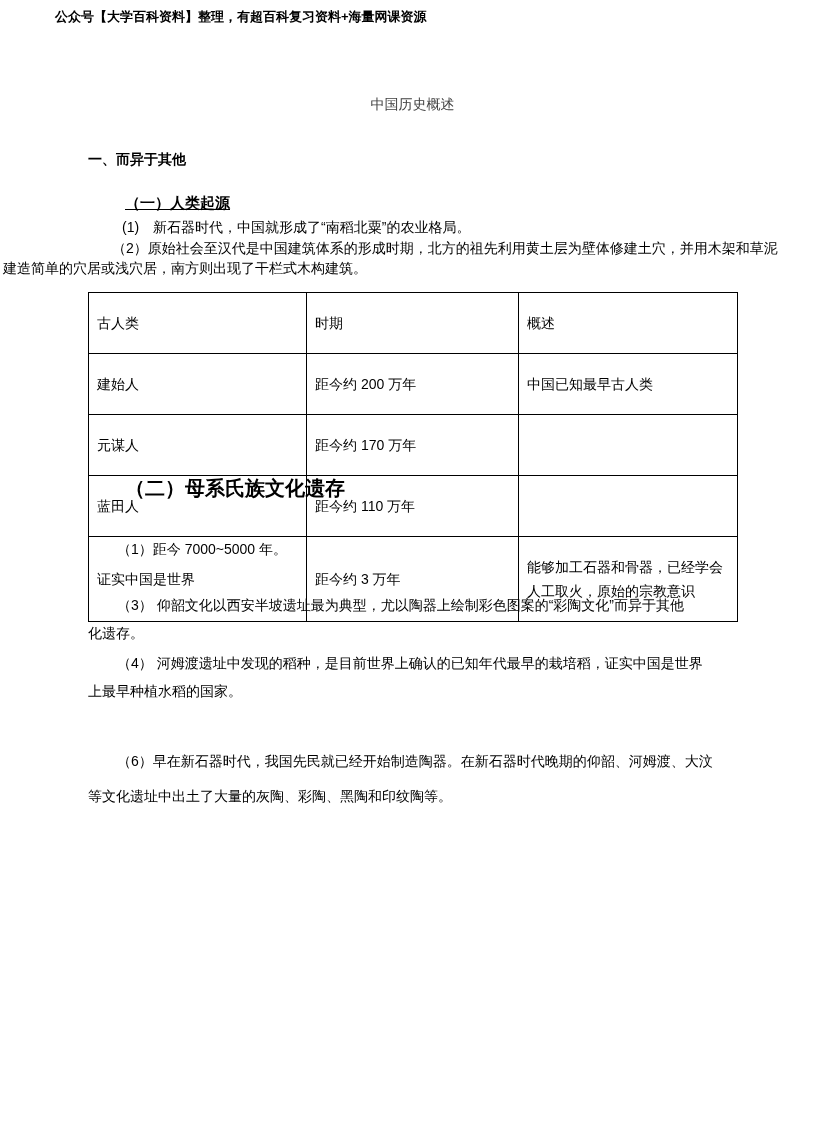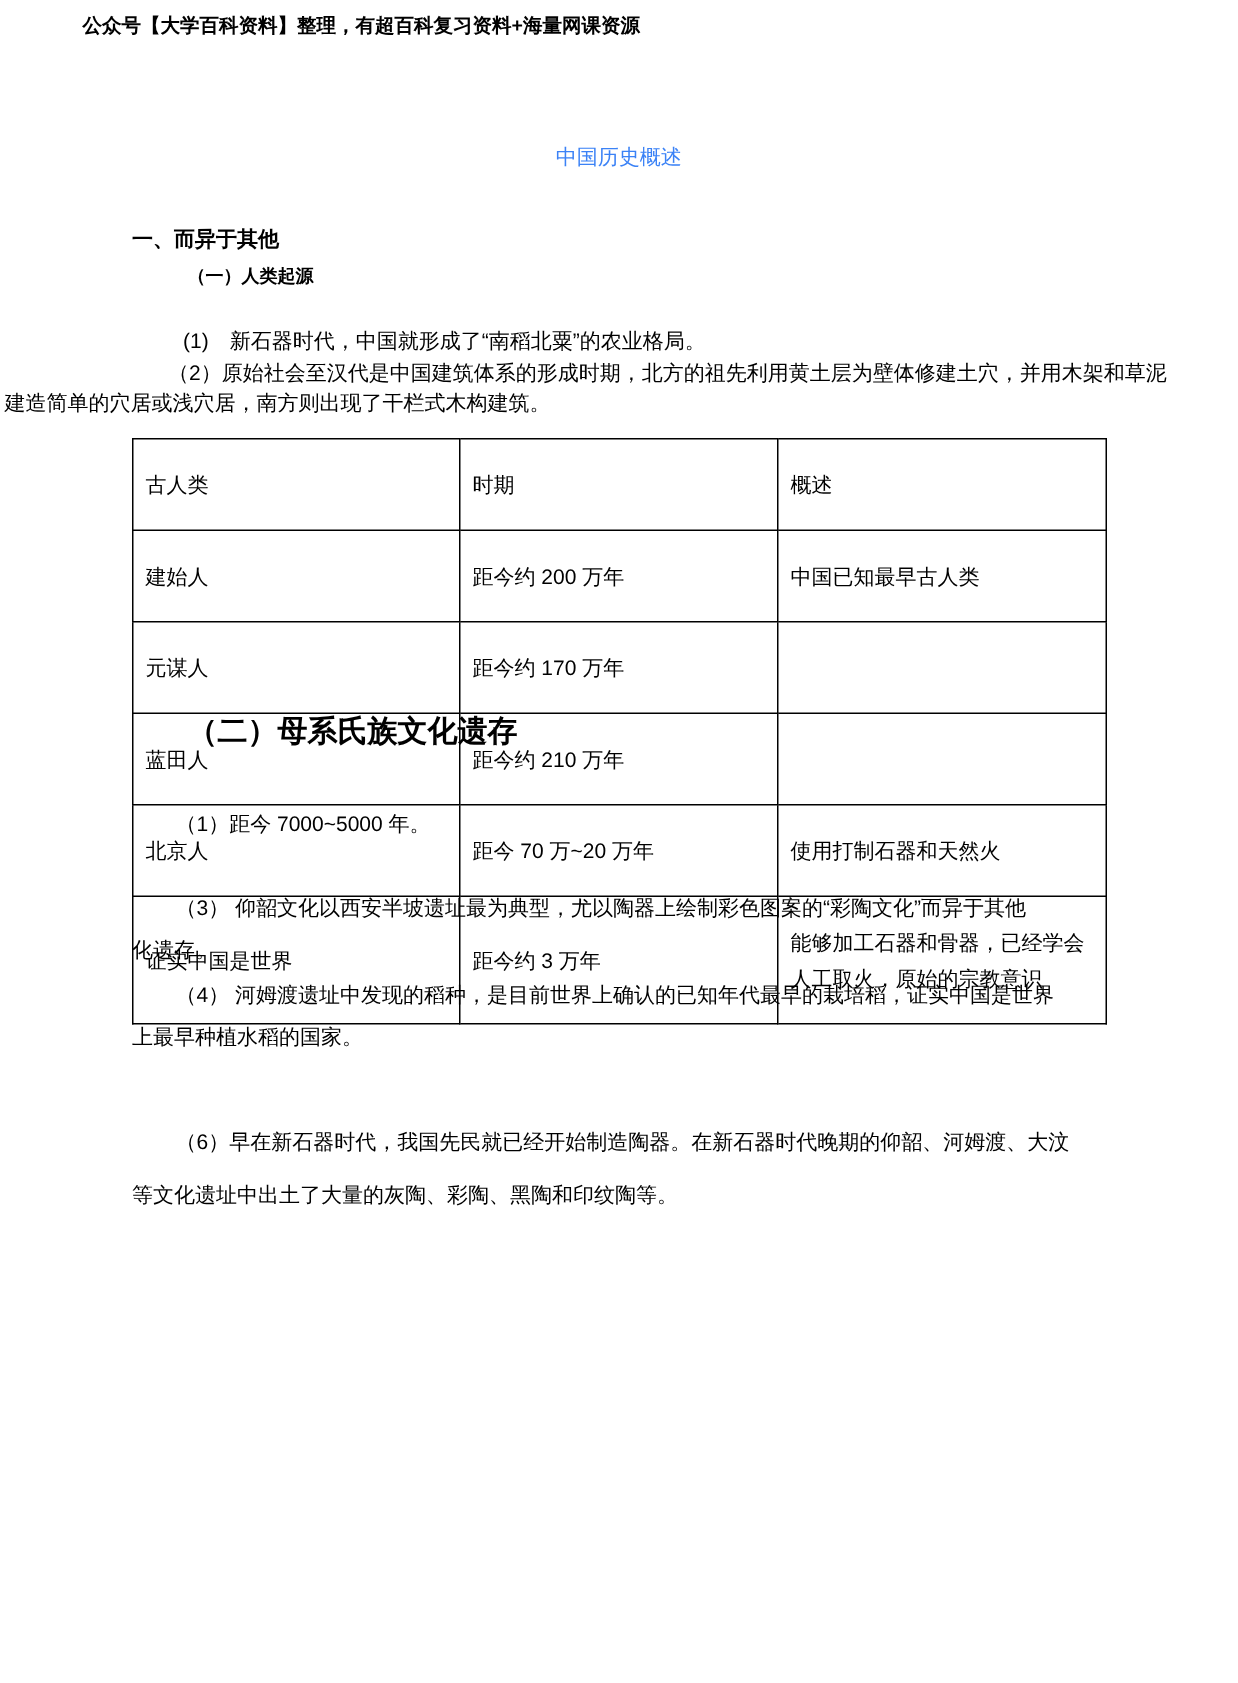--- a/index.html
+++ b/index.html
@@ -22,21 +22,21 @@
     line-height: 1.25;
     color: #000000;
   }
   .bold { font-weight: bold; }
   .title {
     position: absolute;
     top: 96px; left: 0;
     width: 100%;
     text-align: center;
     font-size: 14px;
-    color: #3b82f6;
+    color: #404040;
   }
   .doc-table {
     position: absolute;
     left: 88px; top: 292px;
     border-collapse: collapse;
     table-layout: fixed;
     width: 649px;
   }
   .doc-table td {
     border: 1px solid #000000;
@@ -56,21 +56,21 @@
 <body>
 
 <div class="page">
 
   <div class="line bold" style="left:55px; top:9px; font-size:13px;">公众号【大学百科资料】整理，有超百科复习资料+海量网课资源</div>
 
   <div class="title">中国历史概述</div>
 
   <div class="line bold" style="left:88px; top:151px;">一、而异于其他</div>
 
-  <div class="line bold" style="left:125px; top:177px; font-size:12px;">（一）人类起源</div>
+  <div class="line bold" style="left:125px; top:194px; font-size:15px;text-decoration:underline;">（一）人类起源</div>
 
   <div class="line" style="left:122px; top:219px;">(1)　新石器时代，中国就形成了“南稻北粟”的农业格局。</div>
 
   <div class="line" style="left:112px; top:240px;">（2）原始社会至汉代是中国建筑体系的形成时期，北方的祖先利用黄土层为壁体修建土穴，并用木架和草泥</div>
 
   <div class="line" style="left:3px; top:260px;">建造简单的穴居或浅穴居，南方则出现了干栏式木构建筑。</div>
 
   <table class="doc-table">
     <colgroup>
       <col style="width:218px">
@@ -88,27 +88,22 @@
         <td>距今约 200 万年</td>
         <td>中国已知最早古人类</td>
       </tr>
       <tr class="row">
         <td>元谋人</td>
         <td>距今约 170 万年</td>
         <td></td>
       </tr>
       <tr class="row">
         <td>蓝田人</td>
-        <td>距今约 210 万年</td>
+        <td>距今约 110 万年</td>
         <td></td>
-      </tr>
-      <tr class="row">
-        <td>北京人</td>
-        <td>距今 70 万~20 万年</td>
-        <td>使用打制石器和天然火</td>
       </tr>
       <tr class="row-tall">
         <td>证实中国是世界</td>
         <td>距今约 3 万年</td>
         <td class="wrapcell">能够加工石器和骨器，已经学会人工取火，原始的宗教意识</td>
       </tr>
     </tbody>
   </table>
 
   <div class="line bold" style="left:125px; top:476px; font-size:20px;">（二）母系氏族文化遗存</div>

